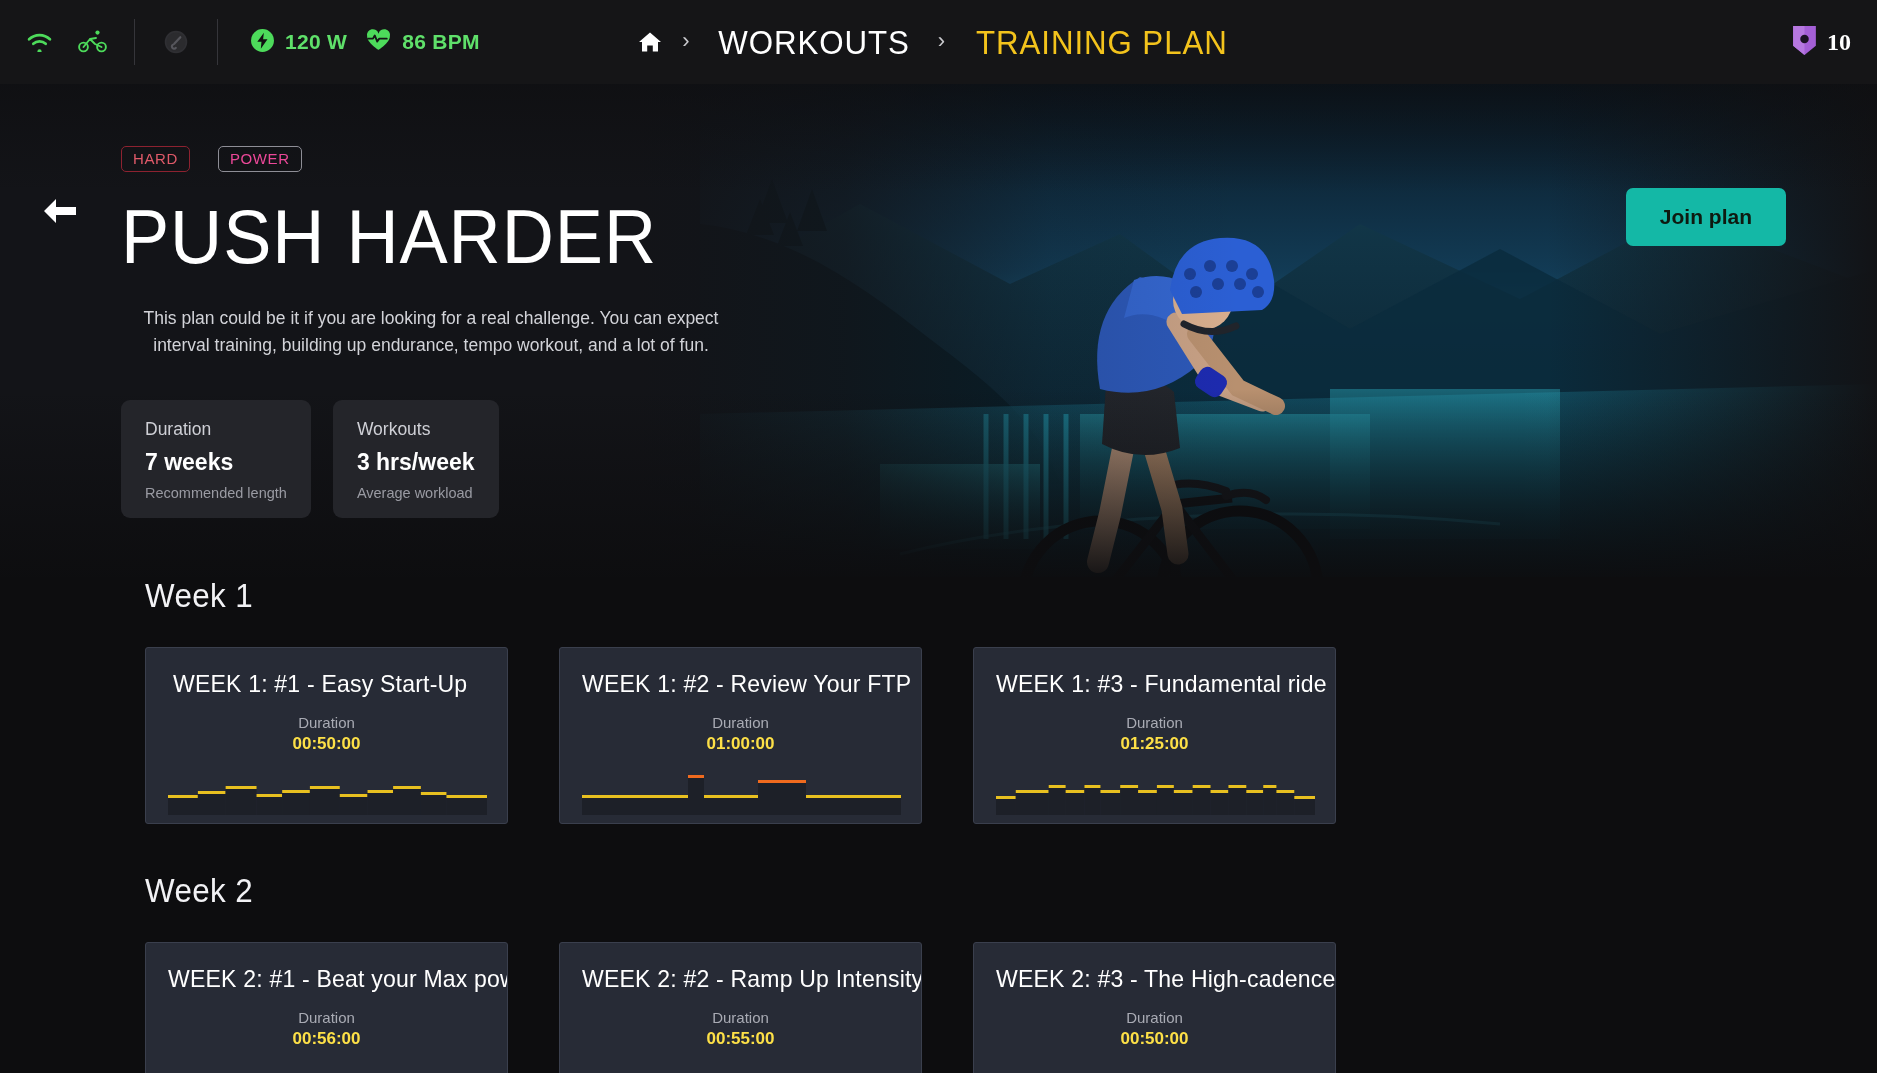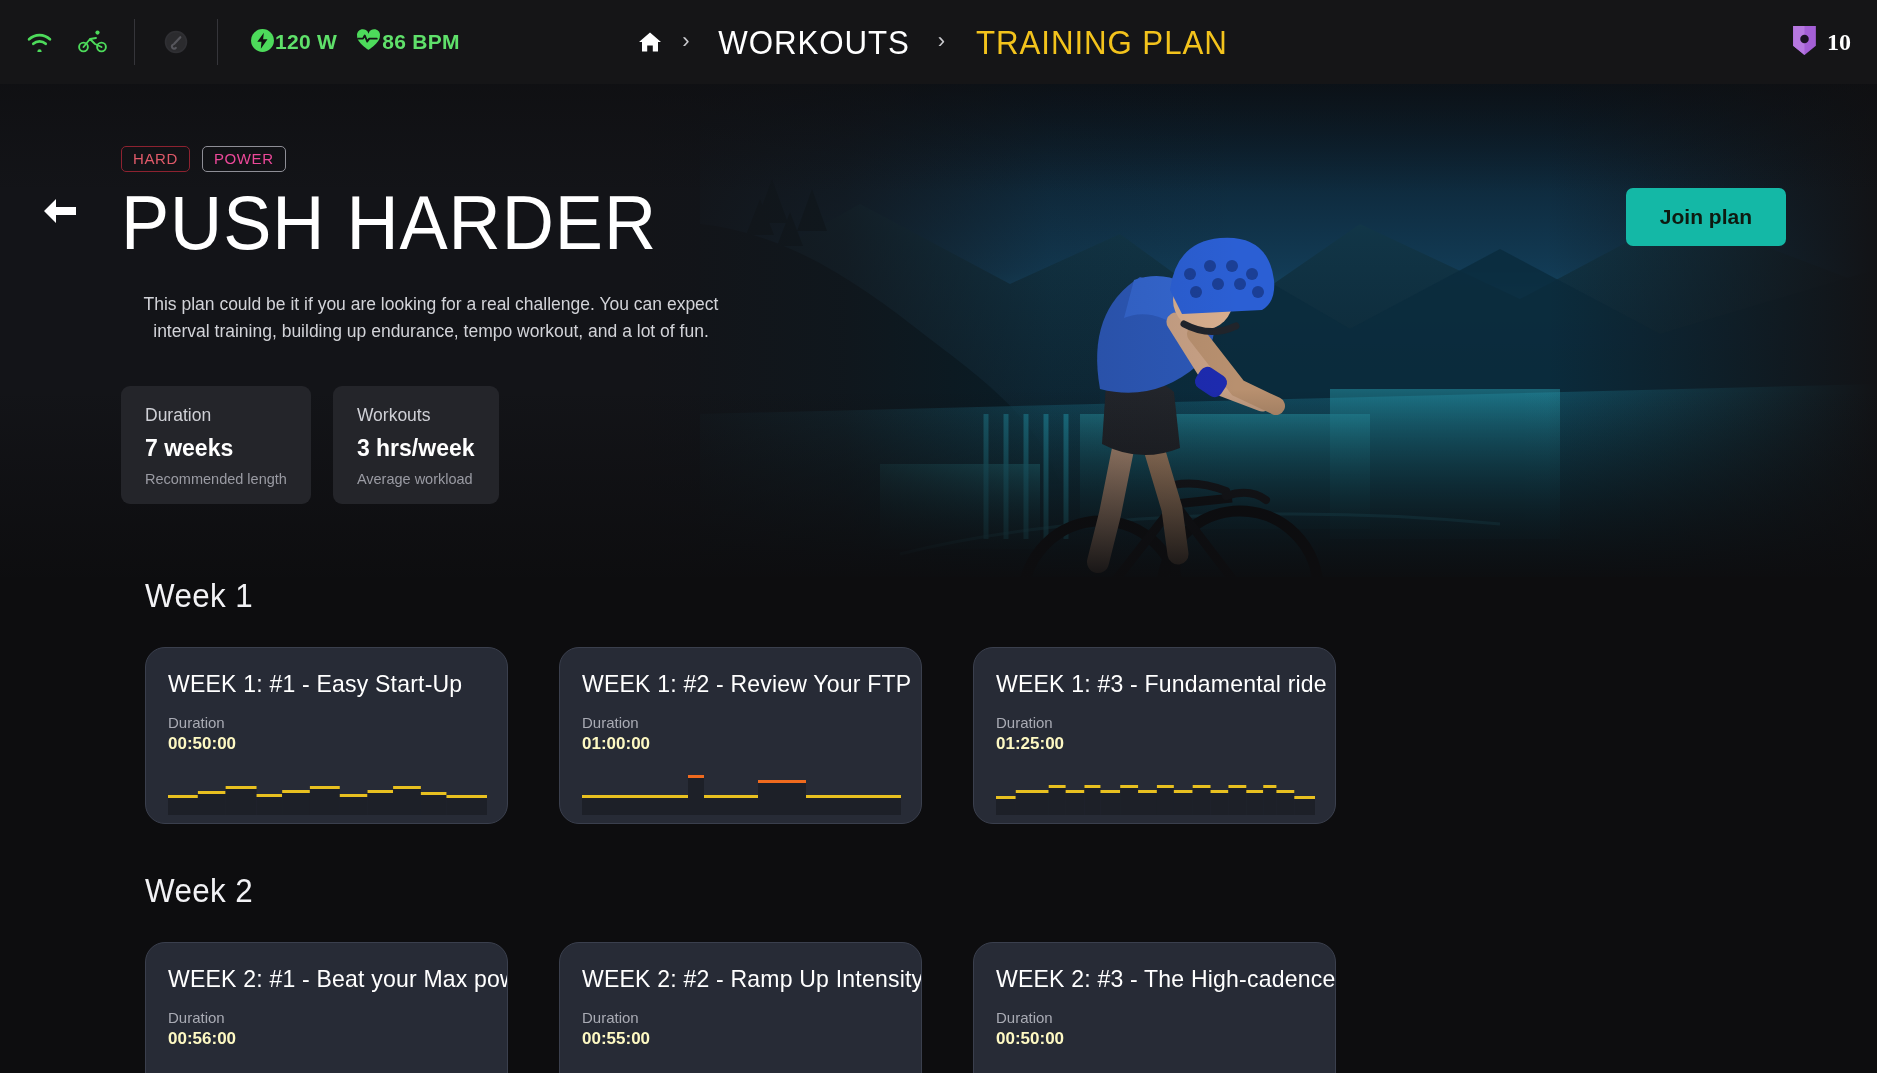--- a/index.html
+++ b/index.html
@@ -13,21 +13,21 @@
 
   
   .topbar {
     position: absolute; top: 0; left: 0; width: 1877px; height: 84px;
     background: #151517;
     display: flex; align-items: center;
   }
   .tb-left { display: flex; align-items: center; height: 100%; padding-left: 12px; }
   .tb-ico { width: 54px; height: 84px; display: flex; align-items: center; justify-content: center; }
   .divider { width: 1px; height: 46px; background: #35353a; margin: 0 14px; }
-  .metric { display: flex; align-items: center; margin-left: 18px; }
+  .metric { display: flex; align-items: center; gap: 10px; margin-left: 18px; }
   .metric .mval {
     color: #5fe06a; font-size: 21px; font-weight: bold; letter-spacing: .3px;
     font-family: "Liberation Sans", sans-serif;
   }
 
   .breadcrumb {
     position: absolute; left: 0; right: 0; top: 0; height: 84px;
     display: flex; align-items: center; justify-content: center; gap: 20px;
   }
   .bc-home { display: flex; align-items: center; }
@@ -64,21 +64,21 @@
     position:absolute; top:0; right:0; width:330px; height:100%;
     background: linear-gradient(270deg, #121316 0%, rgba(18,19,22,0.55) 45%, rgba(18,19,22,0) 100%);
   }
 
   .back-arrow {
     position: absolute; left: 38px; top: 105px; width: 44px; height: 44px;
     display: flex; align-items: center; justify-content: center; cursor: pointer;
   }
 
   .hero-content { position: absolute; left: 121px; top: 62px; width: 760px; }
-  .badges { display: flex; gap: 12px; margin-bottom: 13px; align-items: flex-end; }
+  .badges { display: flex; gap: 28px; margin-bottom: 27px; align-items: flex-end; }
   .badge {
     border-radius: 5px; padding: 4px 11px 5px; font-size: 15px; letter-spacing: .6px;
     line-height: 1;
   }
   .badge.hard { border: 1px solid #8d2230; color: #e05a69; }
   .badge.power { border: 1px solid #8e8e96; color: #ec4899; }
 
   .plan-title {
     font-family: "Liberation Sans Narrow","Liberation Sans", sans-serif;
     font-size: 76px; color: #ffffff; letter-spacing: 1px; line-height: 1;
@@ -110,30 +110,30 @@
   .content { position: absolute; top: 577px; left: 0; width: 1877px; }
   .week-block { padding-left: 145px; }
   .week-title {
     font-family: "Liberation Sans Narrow","Liberation Sans", sans-serif;
     color: #f2f2f5; font-size: 33px; font-weight: 400; letter-spacing: .4px;
     margin-bottom: 32px; transform: scaleX(0.95); transform-origin: left center;
   }
   .card-row { display: flex; gap: 51px; }
   .wcard {
     width: 363px; height: 177px; background: #272b36;
-    border: 1px solid #3a3f4d; border-radius: 20px;
-    padding: 22px 22px 1px; cursor: pointer; position: relative; overflow: hidden;
+    border: 1px solid #3a3f4d; border-radius: 3px;
+    padding: 22px 22px 1px; cursor: pointer; position: relative; overflow: hidden; text-align: center;
   }
   .wcard-title {
     font-family: "Liberation Sans Narrow","Liberation Sans", sans-serif;
     color: #ffffff; font-size: 24px; font-weight: 400; letter-spacing: .2px;
     white-space: nowrap; transform: scaleX(0.96); transform-origin: left center;
   }
   .wcard-dlabel { color: #a9abb4; font-size: 15px; margin-top: 16px; }
-  .wcard-dval { color: #fef9c3; font-size: 17px; font-weight: bold; margin-top: 3px; }
+  .wcard-dval { color: #fde047; font-size: 17px; font-weight: bold; margin-top: 3px; }
   .profile { margin-top: 15px; height: 46px; width: 319px; position: relative; }
   .profile svg { display: block; }
 
   .week2 { margin-top: 48px; }
 </style>
 </head>
 <body>
 
 <div class="topbar">
   <div class="tb-left">

